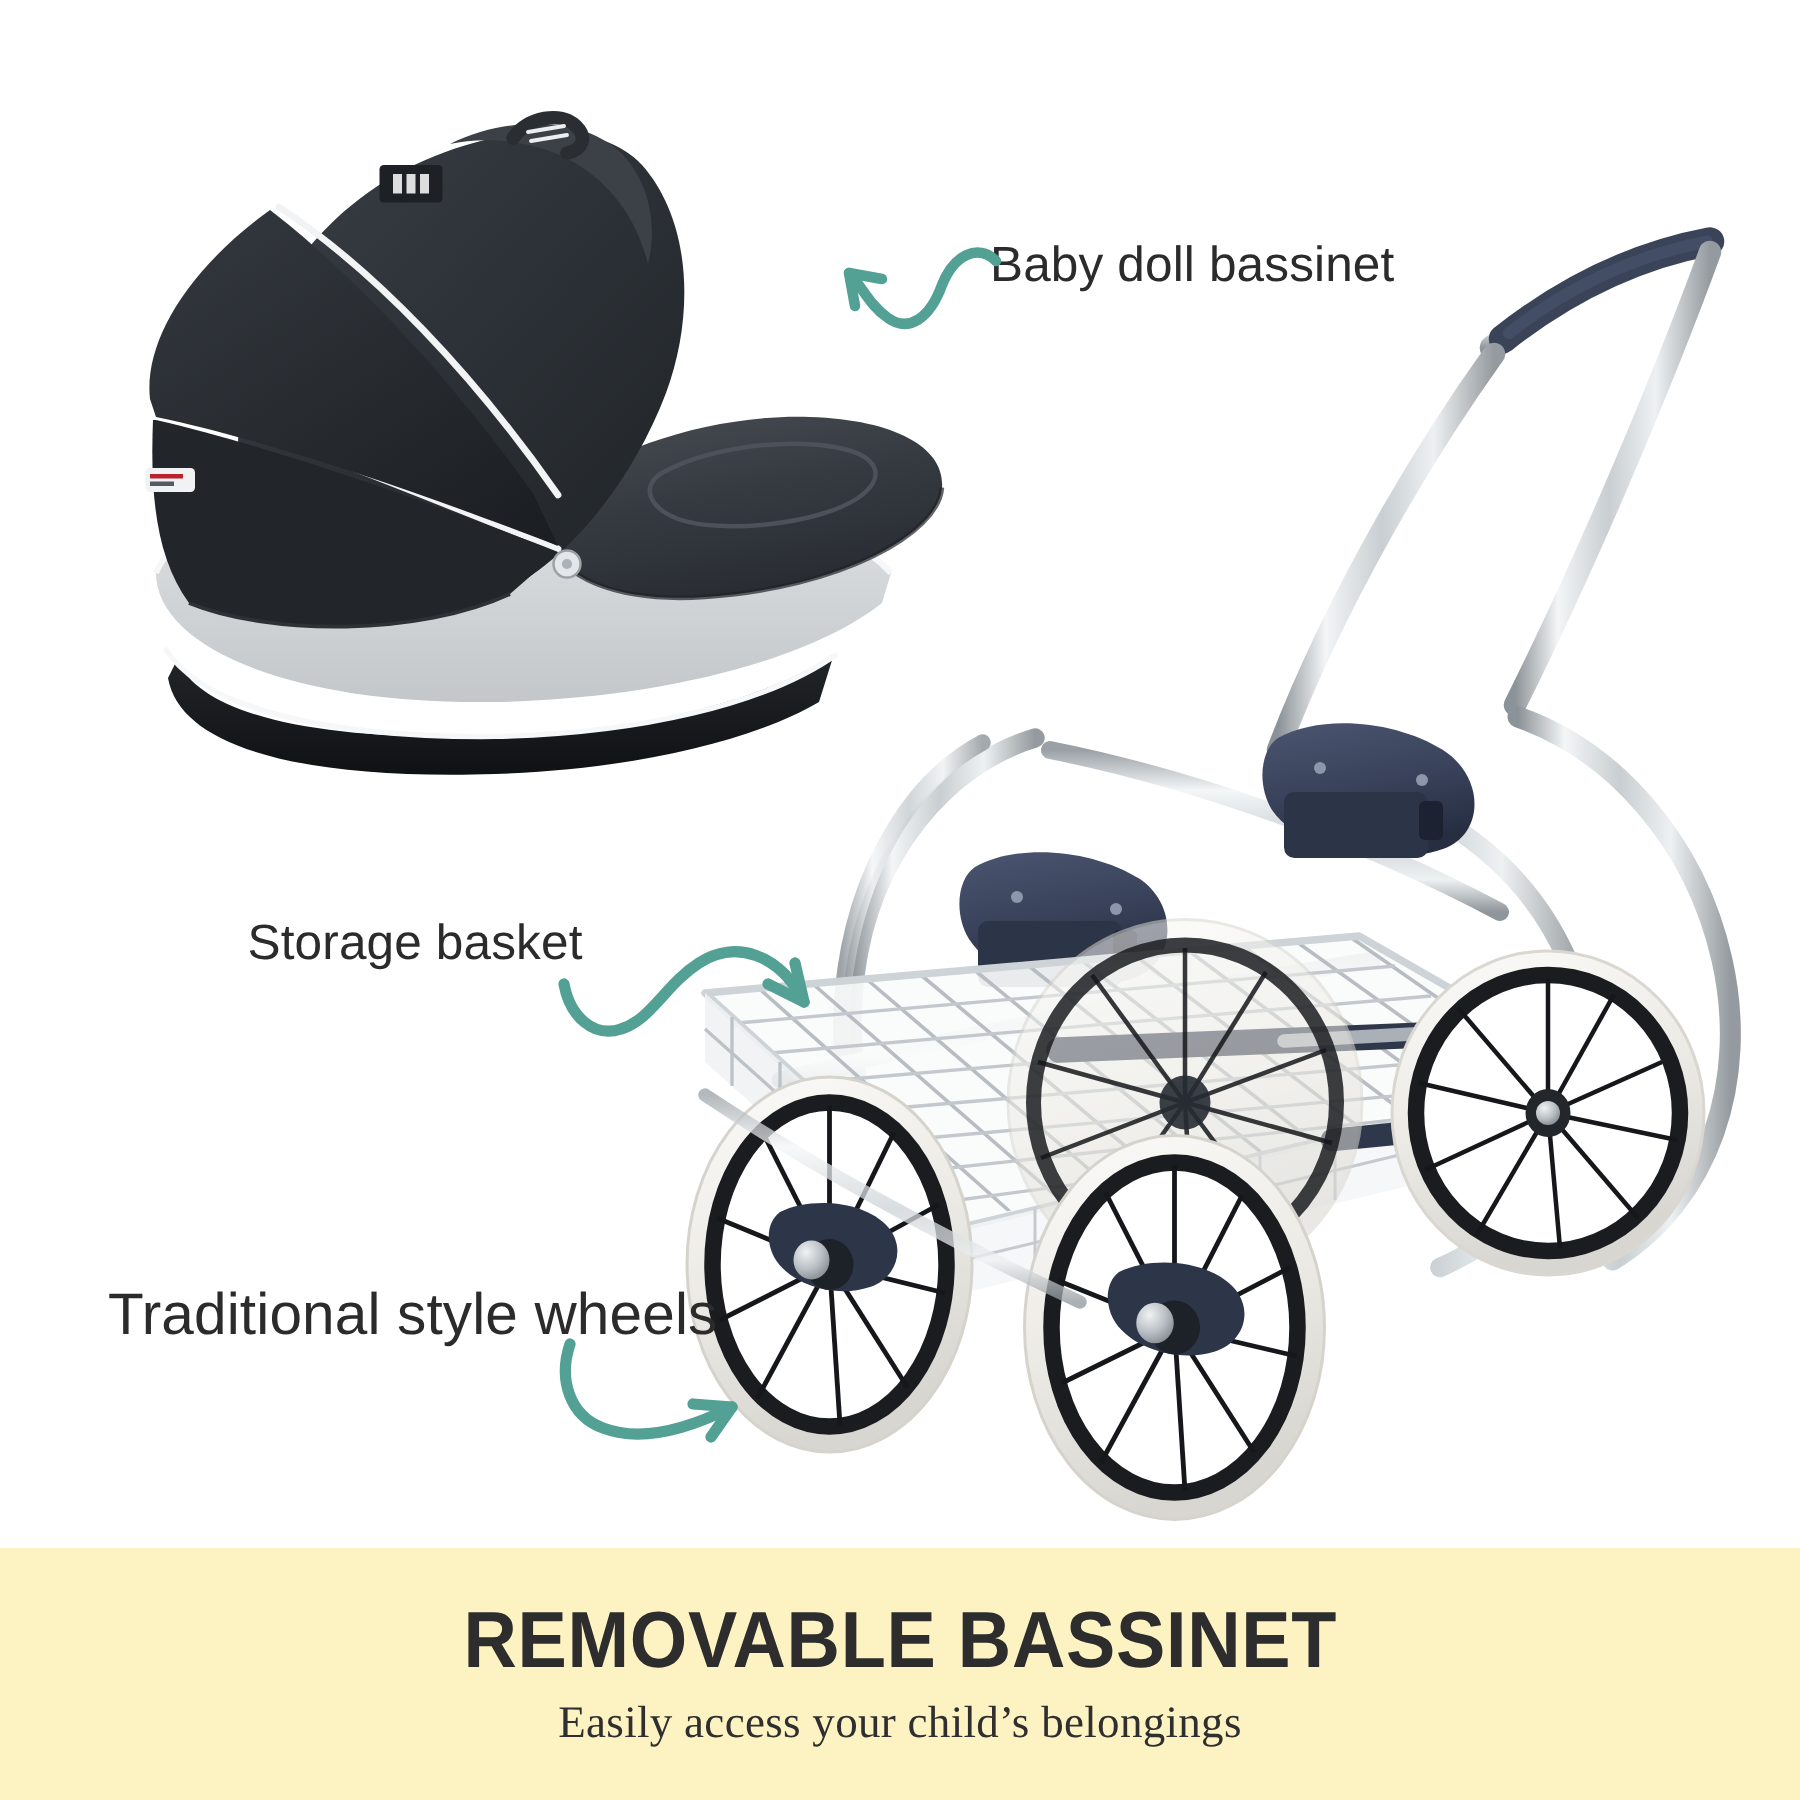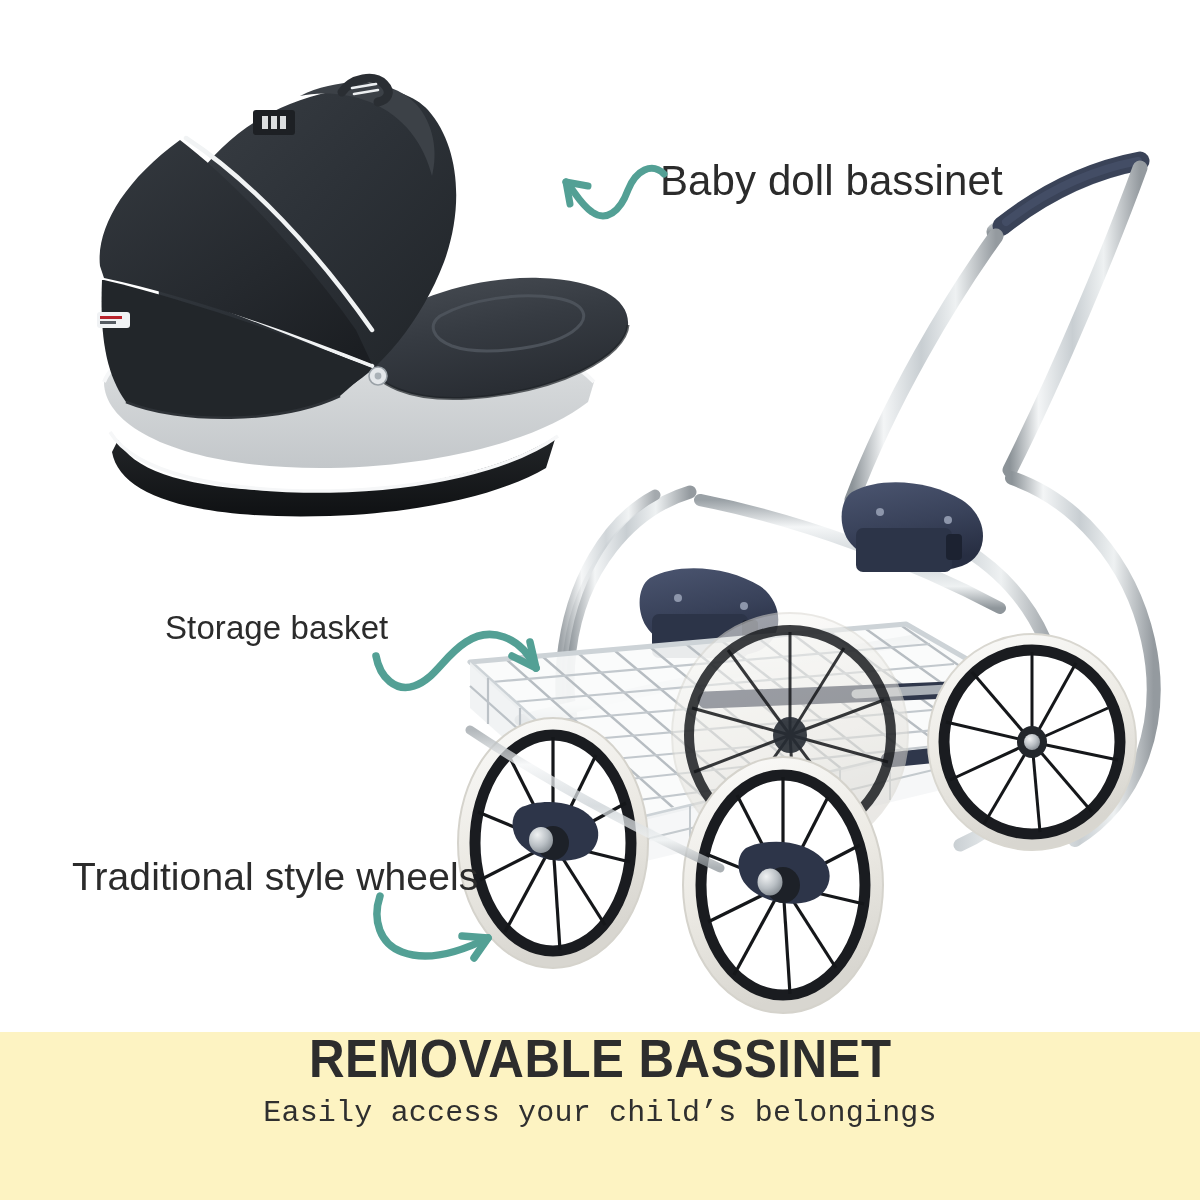--- a/index.html
+++ b/index.html
@@ -18,53 +18,53 @@
 
   
   .callout {
     position:absolute;
     color:#2b2b2b;
     font-weight:400;
     letter-spacing:0.1px;
     white-space:nowrap;
     font-family:"Liberation Sans", sans-serif;
   }
-  #label-bassinet { left:660px; top:157px; font-size:42px; }
+  #label-bassinet { left:660px; top:157px; font-size:33px; }
   #label-basket   { left:165px; top:609px; font-size:33px; }
   #label-wheels   { left:72px;  top:855px; font-size:39px; }
 
   .arrow-svg { position:absolute; pointer-events:none; }
   #arrow-bassinet { left:540px; top:160px;  width:130px; height:80px; }
   #arrow-basket   { left:370px; top:620px;  width:190px; height:105px; }
   #arrow-wheels   { left:370px; top:890px;  width:140px; height:80px; }
 
   
   .banner {
     position:absolute; left:0; top:1032px; width:1200px; height:168px;
     background:#fdf3c2;
-    display:flex; flex-direction:column; align-items:center; 
+    display:flex; flex-direction:column; align-items:center; justify-content:center;
   }
   .banner-title {
     font-size:53px;
     font-weight:700;
     color:#2d2d2d;
     letter-spacing:0.5px;
     text-transform:uppercase;
     transform:scaleX(0.93);
     font-family:"Liberation Sans Narrow","Liberation Sans", sans-serif;
     line-height:1.0;
     margin-bottom:12px;
   }
   .banner-sub {
     font-size:30px;
     font-weight:400;
     color:#2f2f2f;
     letter-spacing:0.2px;
     line-height:1.1;
-    font-family:Liberation Mono, monospace;
+    font-family:Liberation Serif, serif;
   }
 </style>
 </head>
 <body>
 
 <div id="stage">
 
   <div class="photo-area">
 
     <svg class="photo-svg" viewBox="0 0 1200 1032">

